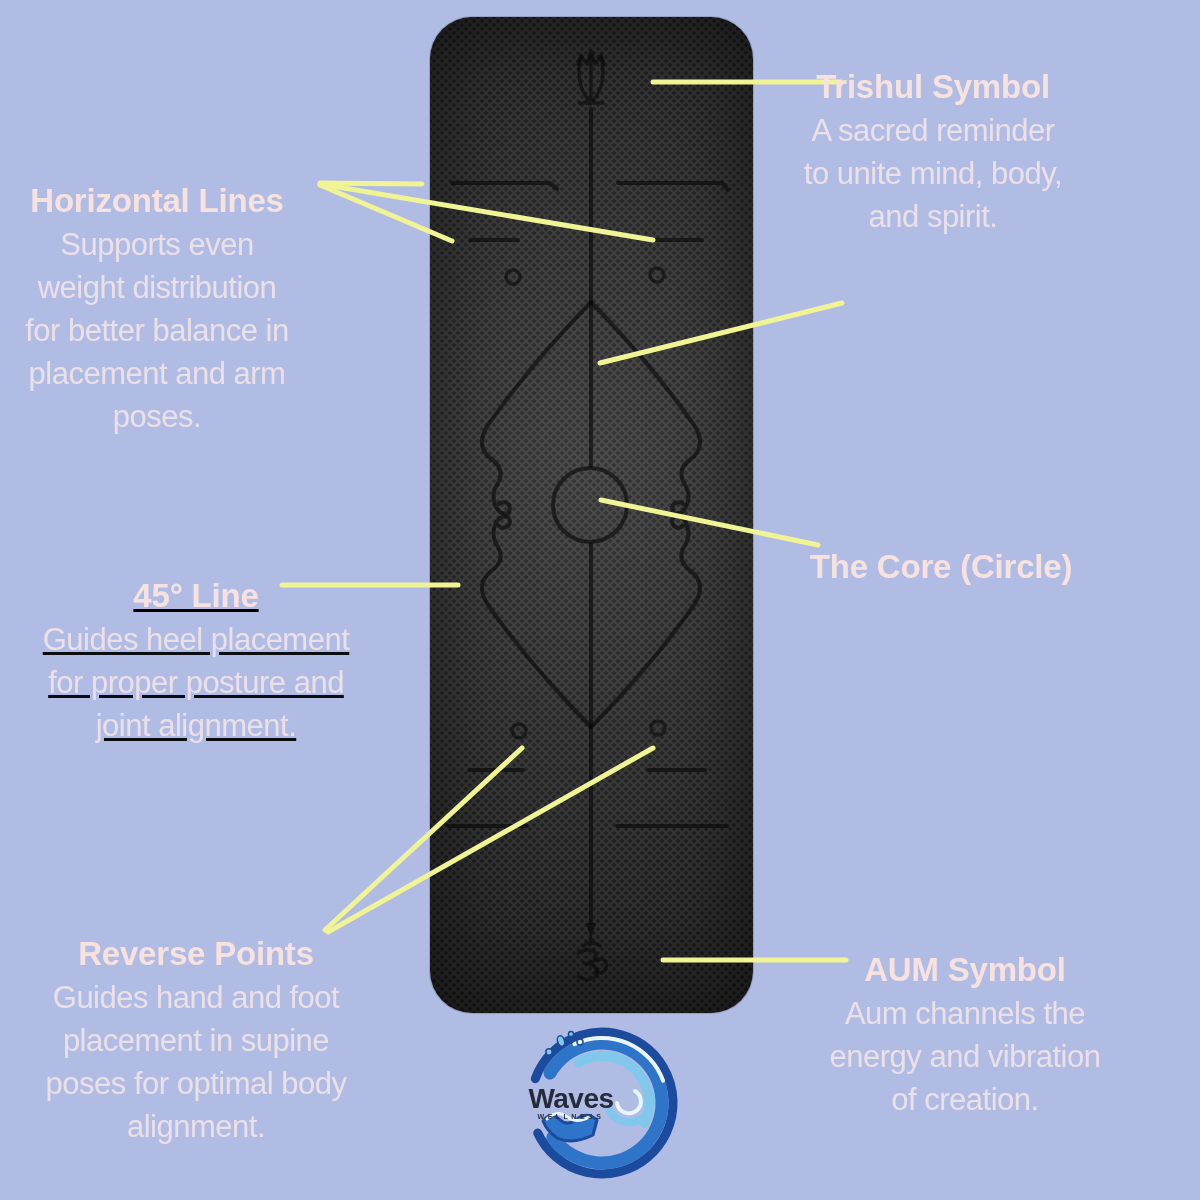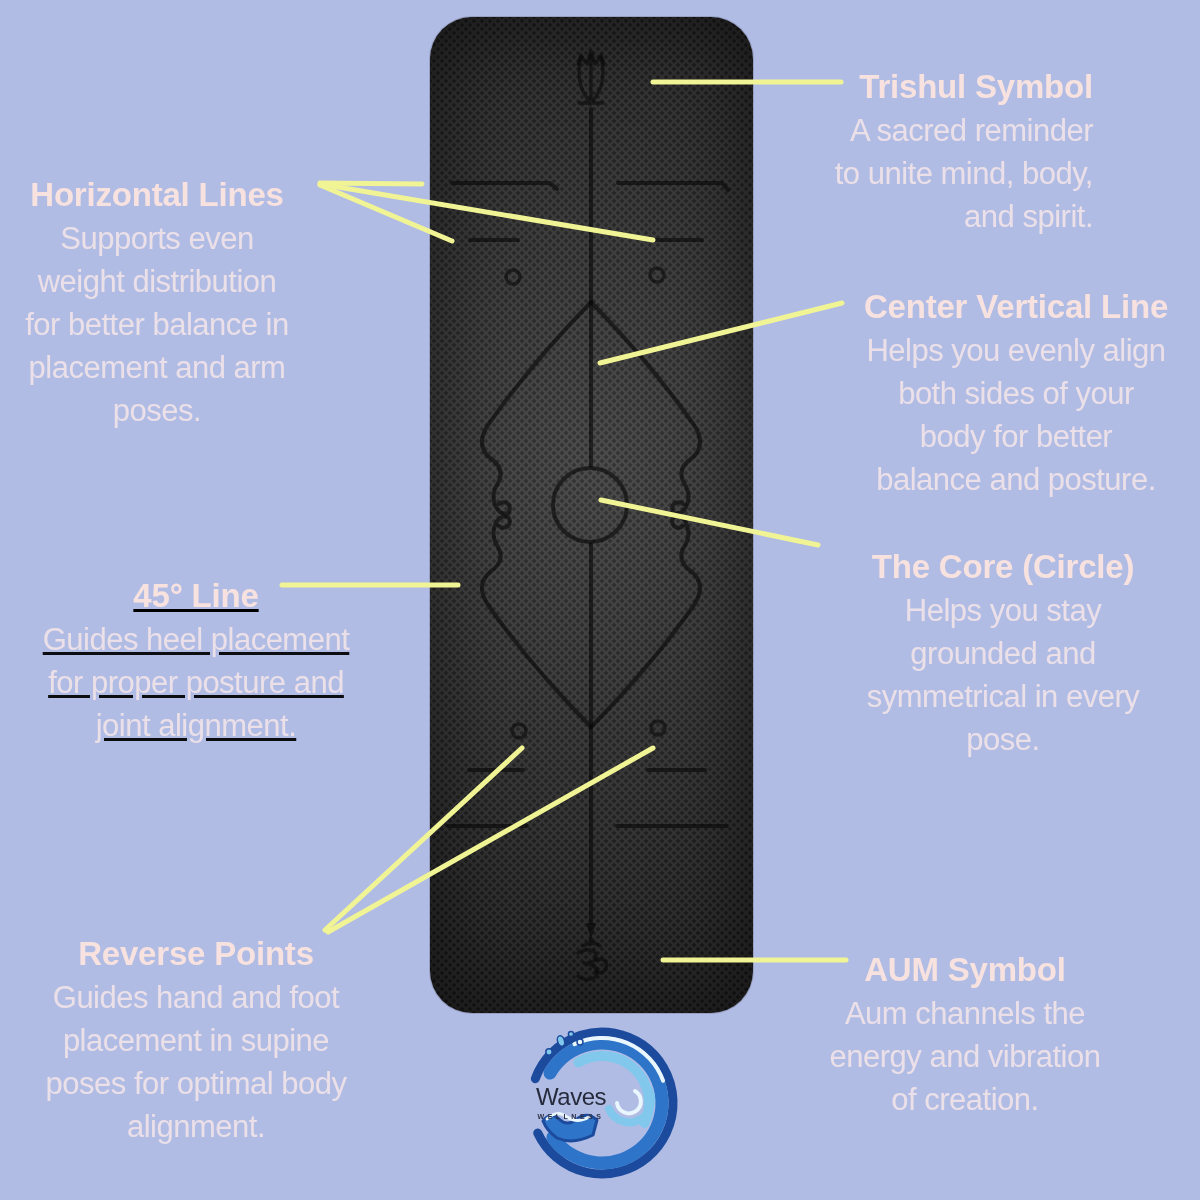--- a/index.html
+++ b/index.html
@@ -33,33 +33,33 @@
   
   .note{position:absolute;text-align:center;}
   .note h2{
     margin:0;font-size:33px;line-height:44px;font-weight:700;
     color:#f7e2df;letter-spacing:-.2px;
   }
   .note p{
     margin:0;font-size:31px;line-height:43px;font-weight:400;
     color:#f0e3e9;opacity:.93;letter-spacing:-.5px;white-space:pre-line;
   }
-  .note-horizontal-lines{left:7px;top:173px;width:300px;}
-  .note-trishul{left:773px;top:65px;width:320px;text-align:right;}
+  .note-horizontal-lines{left:7px;top:179px;width:300px;}
+  .note-trishul{left:773px;top:65px;width:320px;}
   .note-cvl{left:836px;top:285px;width:360px;}
-  .note-core{left:833px;top:545px;width:340px;}
+  .note-core{left:771px;top:545px;width:340px;}
   .note-45{left:6px;top:574px;width:380px;text-decoration:underline;}
   .note-reverse{left:6px;top:932px;width:380px;}
   .note-aum{left:800px;top:948px;width:330px;}
   
   .logo{position:absolute;left:505px;top:1025px;width:190px;height:165px;}
   .logo svg{position:absolute;left:0;top:0;}
   .logo .brand{
     position:absolute;left:18px;top:58px;width:96px;text-align:center;
-    font-size:24px;font-weight:400;color:#262b3c;letter-spacing:-.5px;
+    font-size:28px;font-weight:700;color:#262b3c;letter-spacing:-.5px;
   }
   .logo .brand-sub{
     position:absolute;left:20px;top:88px;width:92px;text-align:center;
     font-size:7px;font-weight:700;color:#2a3046;letter-spacing:3.5px;
   }
 </style>
 </head>
 <body>
 
 <div id="canvas">
@@ -136,34 +136,23 @@
 poses.</p>
   </div>
 
   <div class="note note-trishul">
     <h2>Trishul Symbol</h2>
     <p>A  sacred reminder
 to unite mind, body,
 and spirit.</p>
   </div>
 
-  <div class="note note-cvl">
-    <h2>Center Vertical Line</h2>
-    <p>Helps you evenly align
-both sides of your
-body for better
-balance and posture.</p>
-  </div>
 
   <div class="note note-core">
     <h2>The Core (Circle)</h2>
-    <p>Helps you stay
-grounded and
-symmetrical in every
-pose.</p>
   </div>
 
   <div class="note note-45">
     <h2>45° Line</h2>
     <p>Guides heel placement
 for proper posture and
 joint alignment.</p>
   </div>
 
   <div class="note note-aum">

